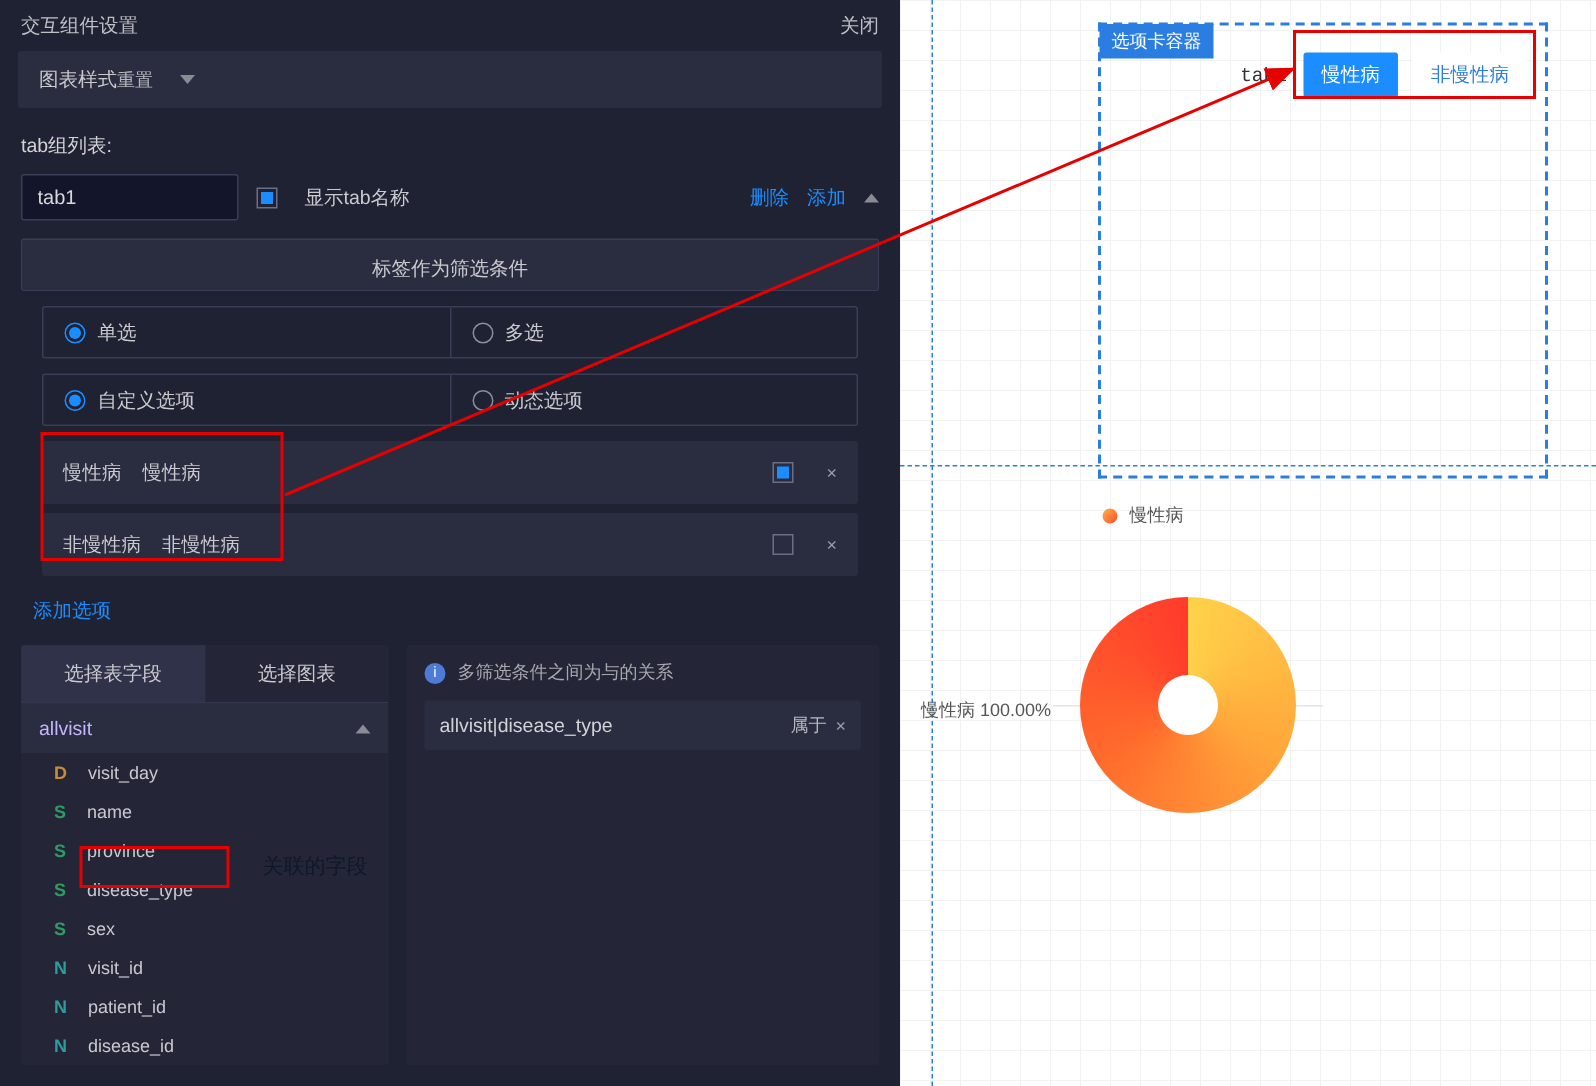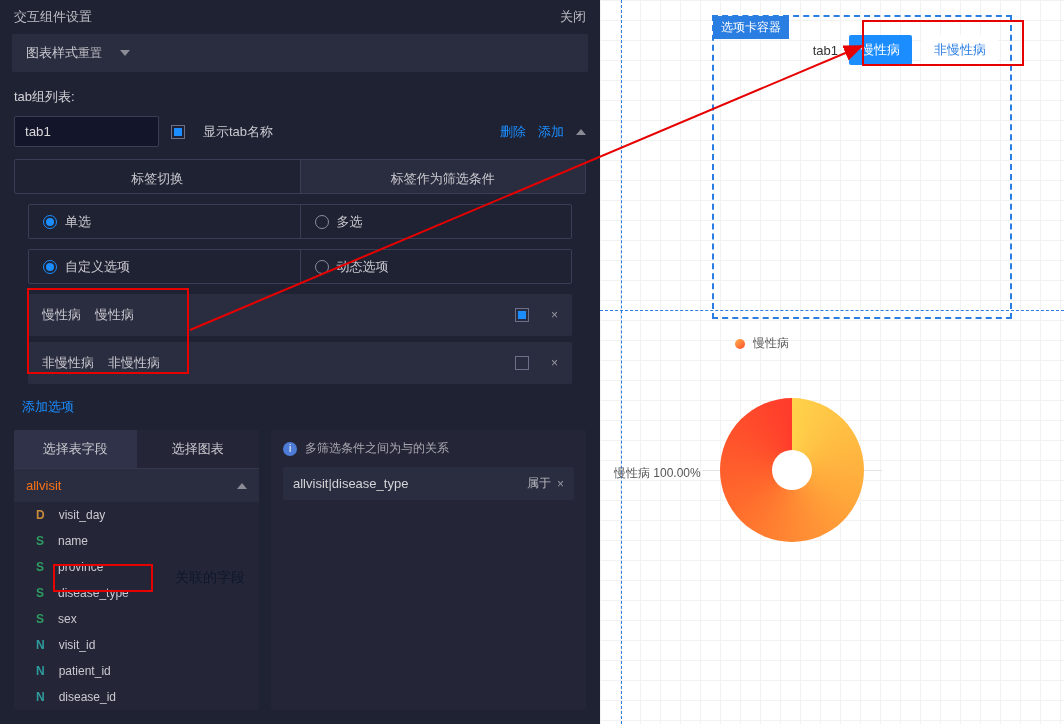--- a/index.html
+++ b/index.html
@@ -43,21 +43,21 @@
 .option-item .del-x { color: #9a9aa2; cursor: pointer; margin-left: 8px; font-size: 12px; }
 
 .add-option { color: #1b8dff; cursor: pointer; margin: 2px 22px 14px 22px; display: inline-block; font-size: 13px; }
 
 
 .lower { display: flex; gap: 12px; padding: 0 14px 14px 14px; flex: 1; }
 .field-panel { width: 245px; background: #242638; border-radius: 2px; display: flex; flex-direction: column; overflow: hidden; }
 .field-tabs { display: flex; border-bottom: 1px solid #34374d; font-family: Liberation Mono, monospace; }
 .field-tabs .ft { flex: 1; text-align: center; padding: 10px 0; color: #c9c9cf; cursor: pointer; }
 .field-tabs .ft.active { background: #2f3248; }
-.table-row { background: #2a2d40; padding: 9px 12px; display: flex; align-items: center; justify-content: space-between; color: #f97316; cursor: pointer; }
+.table-row { background: #2a2d40; padding: 9px 12px; display: flex; align-items: center; justify-content: space-between; color: #c4b5fd; cursor: pointer; }
 .table-row .tricaret { width: 0; height: 0; border-left: 5px solid transparent; border-right: 5px solid transparent; border-bottom: 6px solid #8b8b95; }
 .field-list { flex: 1; overflow: auto; }
 .field-item { padding: 6px 12px 6px 22px; display: flex; align-items: center; gap: 14px; color: #c9c9cf; font-size: 12px; cursor: pointer; }
 .field-item .type-d { color: #c78b3a; font-weight: bold; }
 .field-item .type-s { color: #2e9c61; font-weight: bold; }
 .field-item .type-n { color: #2e9c9c; font-weight: bold; }
 
 .filter-panel { flex: 1; background: #242638; border-radius: 2px; display: flex; flex-direction: column; }
 .filter-hint { padding: 10px 12px; color: #a7a7ae; display: flex; align-items: center; gap: 8px; font-size: 12px; }
 .info-ico { width: 14px; height: 14px; border-radius: 50%; background: #4d7bd6; color: #fff; font-size: 10px; display: inline-flex; align-items: center; justify-content: center; }
@@ -68,21 +68,21 @@
 
 .red-box { position: absolute; border: 2px solid #e60000; pointer-events: none; }
 .red-label { position: absolute; color: #0f172a; font-size: 14px; pointer-events: none; }
 
 
 .canvas { position: absolute; left: 600px; top: 0; width: 464px; height: 724px; background: #fff; }
 .grid { position: absolute; inset: 0; background-image: linear-gradient(to right, #f2f2f2 1px, transparent 1px), linear-gradient(to bottom, #f2f2f2 1px, transparent 1px); background-size: 20px 20px; }
 .dashed-vert { position: absolute; border-left: 1px dashed #2a7de1; top: 0; }
 .dashed-horiz { position: absolute; border-top: 1px dashed #2a7de1; left: 0; }
 
-.card { position: absolute; left: 112px; top: 15px; width: 300px; border: 2px dashed #2a7de1; padding-bottom: 240px; }
+.card { position: absolute; left: 132px; top: 15px; width: 300px; border: 2px dashed #2a7de1; padding-bottom: 240px; font-family: Liberation Mono, monospace; }
 .card-tag { position: absolute; left: -1px; top: -1px; background: #2a7de1; color: #fff; font-size: 12px; padding: 3px 8px; }
 .tabstrip-wrap { display: flex; justify-content: flex-end; padding: 18px 12px 12px 12px; gap: 10px; align-items: center; }
 .tab-name-label { color: #333; margin-right: 1px; }
 .tab-pill { padding: 6px 12px; border-radius: 2px; cursor: pointer; font-size: 13px; }
 .tab-pill.active { background: #1b8dff; color: #fff; }
 .tab-pill.inactive { color: #2a7de1; background: #fff; }
 
 .legend { position: absolute; left: 735px; top: 335px; display: flex; align-items: center; gap: 8px; color: #555; font-size: 12px; }
 .legend-dot { width: 10px; height: 10px; border-radius: 50%; background: linear-gradient(135deg, #ffb24a, #ff4b2b); }
 .donut-label { position: absolute; left: 614px; top: 465px; color: #555; font-size: 12px; }
@@ -119,21 +119,20 @@
       <span>显示tab名称</span>
     </label>
     <div class="row-actions">
       <span class="link link-danger">删除</span>
       <span class="link">添加</span>
       <span class="upcaret"></span>
     </div>
   </div>
 
   <div class="subtabs">
-    <div class="tab">标签切换</div>
     <div class="tab active">标签作为筛选条件</div>
   </div>
 
   <div class="radio-pair">
     <div class="opt">
       <span class="radio checked"></span>
       <span>单选</span>
     </div>
     <div class="opt">
       <span class="radio"></span>

